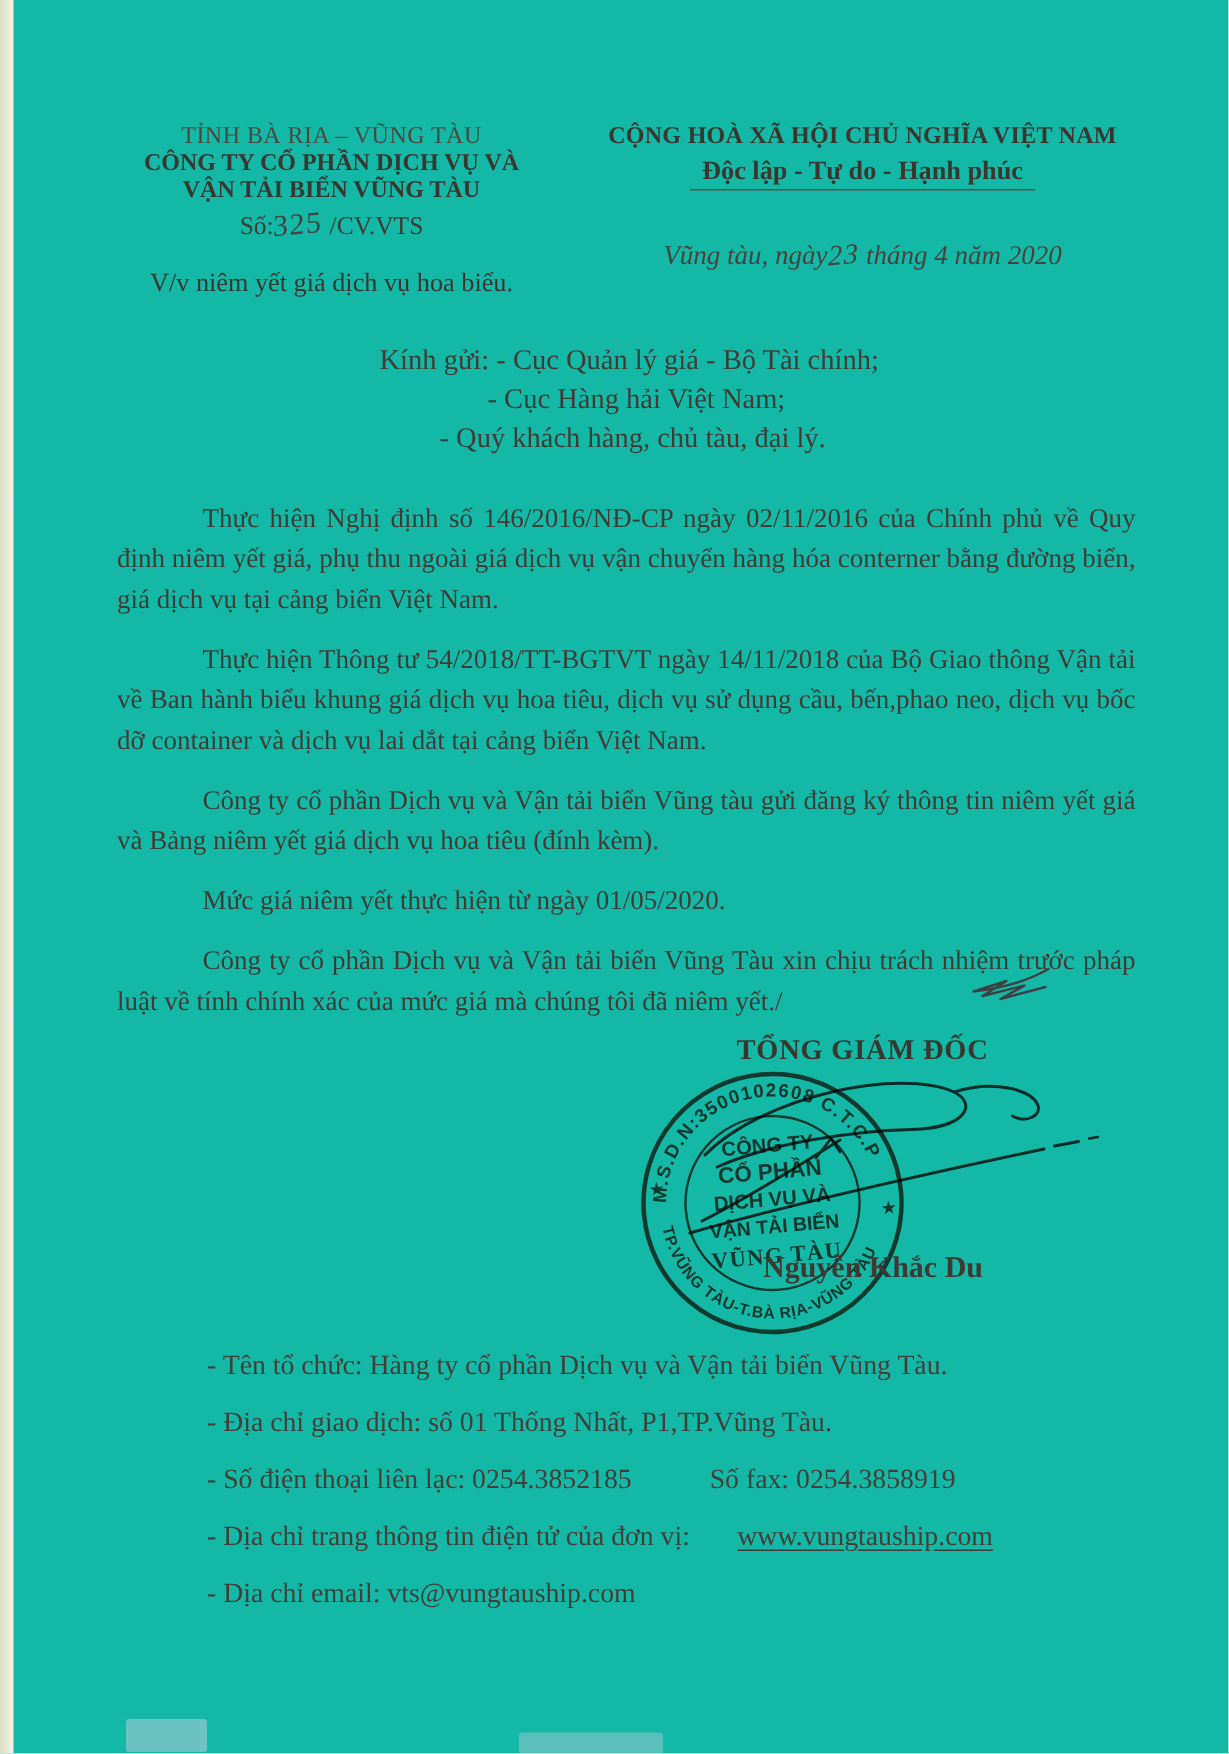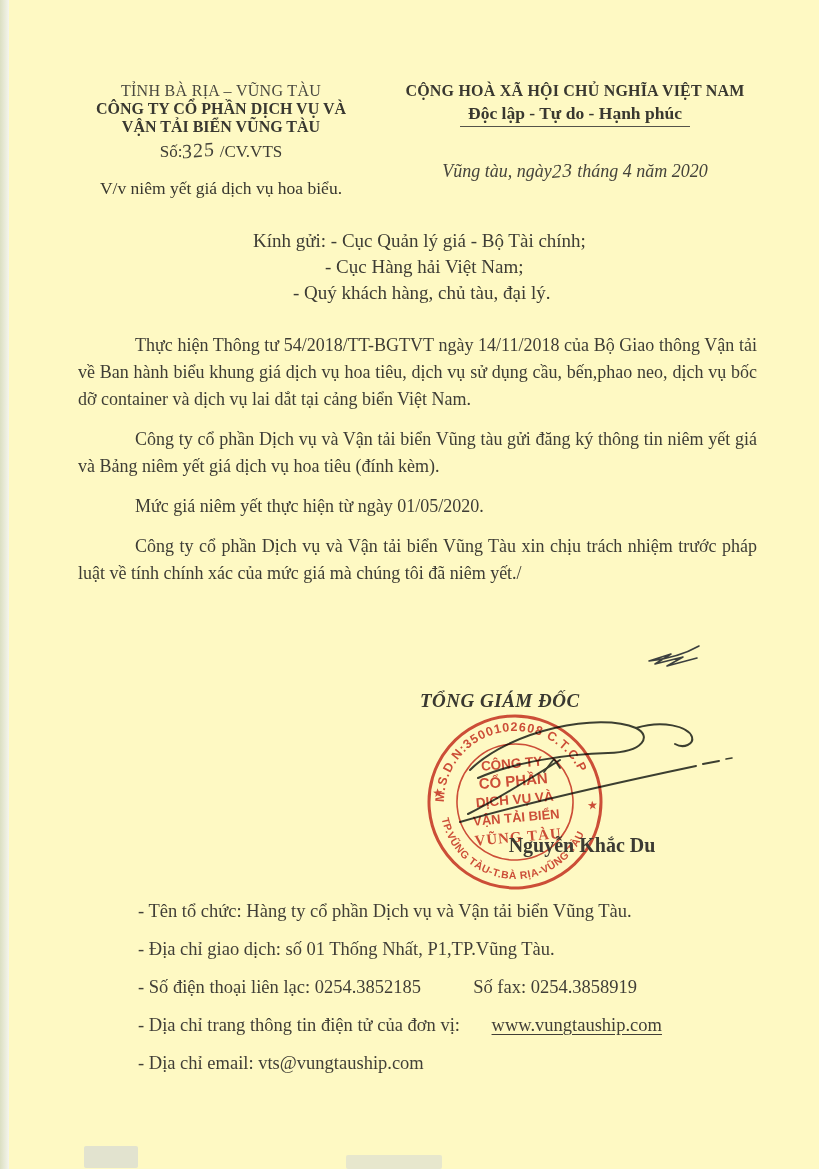--- a/index.html
+++ b/index.html
@@ -1,18 +1,18 @@
 <!DOCTYPE html>
 <html><head>
 <meta charset="utf-8">
 <style>
   html,body{margin:0;padding:0;background:#fdfdfa;}
   .page{
     position:relative;width:819px;height:1169px;margin:0 auto;
-    background:#fef9c3;overflow:hidden;
+    background:#14b8a6;overflow:hidden;
     font-family:"Liberation Serif","DejaVu Serif",serif;
     color:#3e3d35;
   }
   .edge-strip{position:absolute;left:0;top:0;width:9px;height:100%;
     background:linear-gradient(to right,#dbdfc2,#f5f5ec);}
   
   .hdr-left{position:absolute;left:75px;top:82px;width:292px;text-align:center;}
   .hdr-left .l1{font-size:16px;letter-spacing:.3px;color:#4a4940;}
   .hdr-left .l2,.hdr-left .l3{font-size:16px;font-weight:bold;color:#393830;}
   .hdr-left .docno{font-size:17px;margin-top:3px;}
@@ -29,21 +29,21 @@
   .recips .ind{margin-left:72px;}
   
   .bodytext{position:absolute;left:78px;top:332px;width:679px;}
   .bodytext p{font-size:18px;line-height:27px;text-align:justify;text-indent:57px;
     margin:0 0 13px 0;color:#3e3d35;}
   
   .noinhan{position:absolute;left:80px;top:692px;}
   .noinhan .lbl{font-size:17px;font-weight:bold;font-style:italic;color:#38372f;}
   .noinhan .item{font-size:15.5px;line-height:21px;color:#45443c;}
   
-  .signblk{position:absolute;left:420px;top:690px;width:310px;text-align:left;font-style:italic;}
+  .signblk{position:absolute;left:420px;top:690px;width:310px;text-align:center;}
   .signblk .title{font-size:19px;font-weight:bold;letter-spacing:.5px;color:#393830;}
   .signer{position:absolute;left:492px;top:834px;width:180px;text-align:center;
     font-size:20px;font-weight:bold;color:#3c3b33;}
   .stamp{position:absolute;left:425px;top:712px;width:180px;height:180px;
     transform:rotate(-5deg);opacity:.93;mix-blend-mode:multiply;}
   .sig-flourish{position:absolute;left:438px;top:700px;width:322px;height:145px;
     mix-blend-mode:multiply;}
   .paraph{position:absolute;left:641px;top:640px;width:64px;height:30px;}
   
   .contact{position:absolute;left:138px;top:898px;width:628px;font-size:18.5px;color:#413f37;}
@@ -77,20 +77,21 @@
     <div class="dateline"><span>Vũng tàu, ngày</span><span class="handwrite" style="font-size:19px">23</span><span> tháng 4 năm  2020</span></div>
   </div>
 
   <div class="recips">
     <div><span>Kính gửi:</span> <span>- Cục Quản lý giá - Bộ Tài chính;</span></div>
     <div class="ind">- Cục Hàng hải Việt Nam;</div>
     <div class="ind" style="margin-left:40px">- Quý khách hàng, chủ tàu, đại lý.</div>
   </div>
 
   <div class="bodytext">
+    <p>Thực hiện Nghị định số 146/2016/NĐ-CP ngày 02/11/2016 của Chính phủ về Quy định niêm yết giá, phụ thu ngoài giá dịch vụ vận chuyển hàng hóa conterner bằng đường biển, giá dịch vụ tại cảng biển Việt Nam.</p>
     <p>Thực hiện Thông tư 54/2018/TT-BGTVT  ngày 14/11/2018 của Bộ Giao thông Vận tải về Ban hành biểu khung giá dịch vụ hoa tiêu, dịch vụ sử dụng cầu, bến,phao neo, dịch vụ bốc dỡ container và dịch vụ lai dắt tại cảng biển Việt Nam.</p>
     <p>Công ty cổ phần Dịch vụ và Vận tải biển Vũng tàu gửi đăng ký thông tin niêm yết giá và Bảng niêm yết giá dịch vụ hoa tiêu (đính kèm).</p>
     <p>Mức giá niêm yết thực hiện từ ngày 01/05/2020.</p>
     <p>Công ty cổ phần Dịch vụ và Vận tải biển Vũng Tàu xin chịu trách nhiệm trước pháp luật về tính chính xác của mức giá mà chúng tôi đã niêm yết./</p>
   </div>
 
   <svg class="paraph" viewBox="0 0 64 30">
     <path d="M58,6 C44,14 26,19 8,21 L30,14 L14,24 L42,17 L26,26 L56,18" fill="none" stroke="#3c403f" stroke-width="1.6" stroke-linecap="round" stroke-linejoin="round"></path>
   </svg>
 

